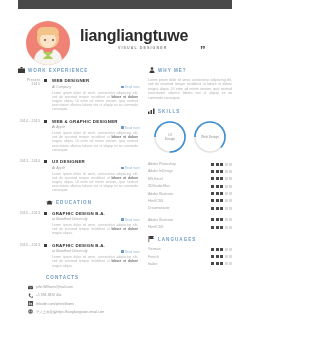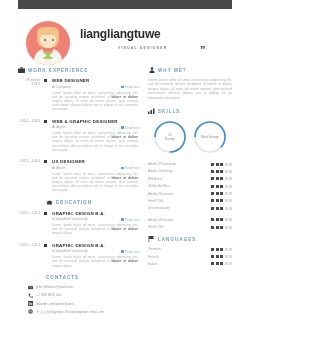--- a/index.html
+++ b/index.html
@@ -61,21 +61,21 @@
     clip-path:polygon(0 0,100% 0,50% 100%);
   }
   .av-bow{
     position:absolute;left:16px;top:31px;width:12px;height:7px;
     background:#a9cc5a;
     border-radius:3px;
     clip-path:polygon(0 0,42% 45%,0 100%,100% 100%,58% 45%,100% 0);
   }
   .name{
     position:absolute;left:62px;top:10px;
-    font-size:12px;font-weight:700;color:#2b2b2b;letter-spacing:-0.2px;
+    font-size:16px;font-weight:700;color:#2b2b2b;letter-spacing:-0.2px;
     white-space:nowrap;
   }
   .role{
     position:absolute;left:100px;top:29px;
     font-size:3.6px;letter-spacing:1.1px;color:#8a8a8a;font-weight:700;
     white-space:nowrap;
   }
   .quote{
     position:absolute;left:182px;top:30px;
     font-size:11px;color:#444;font-weight:700;line-height:6px;

